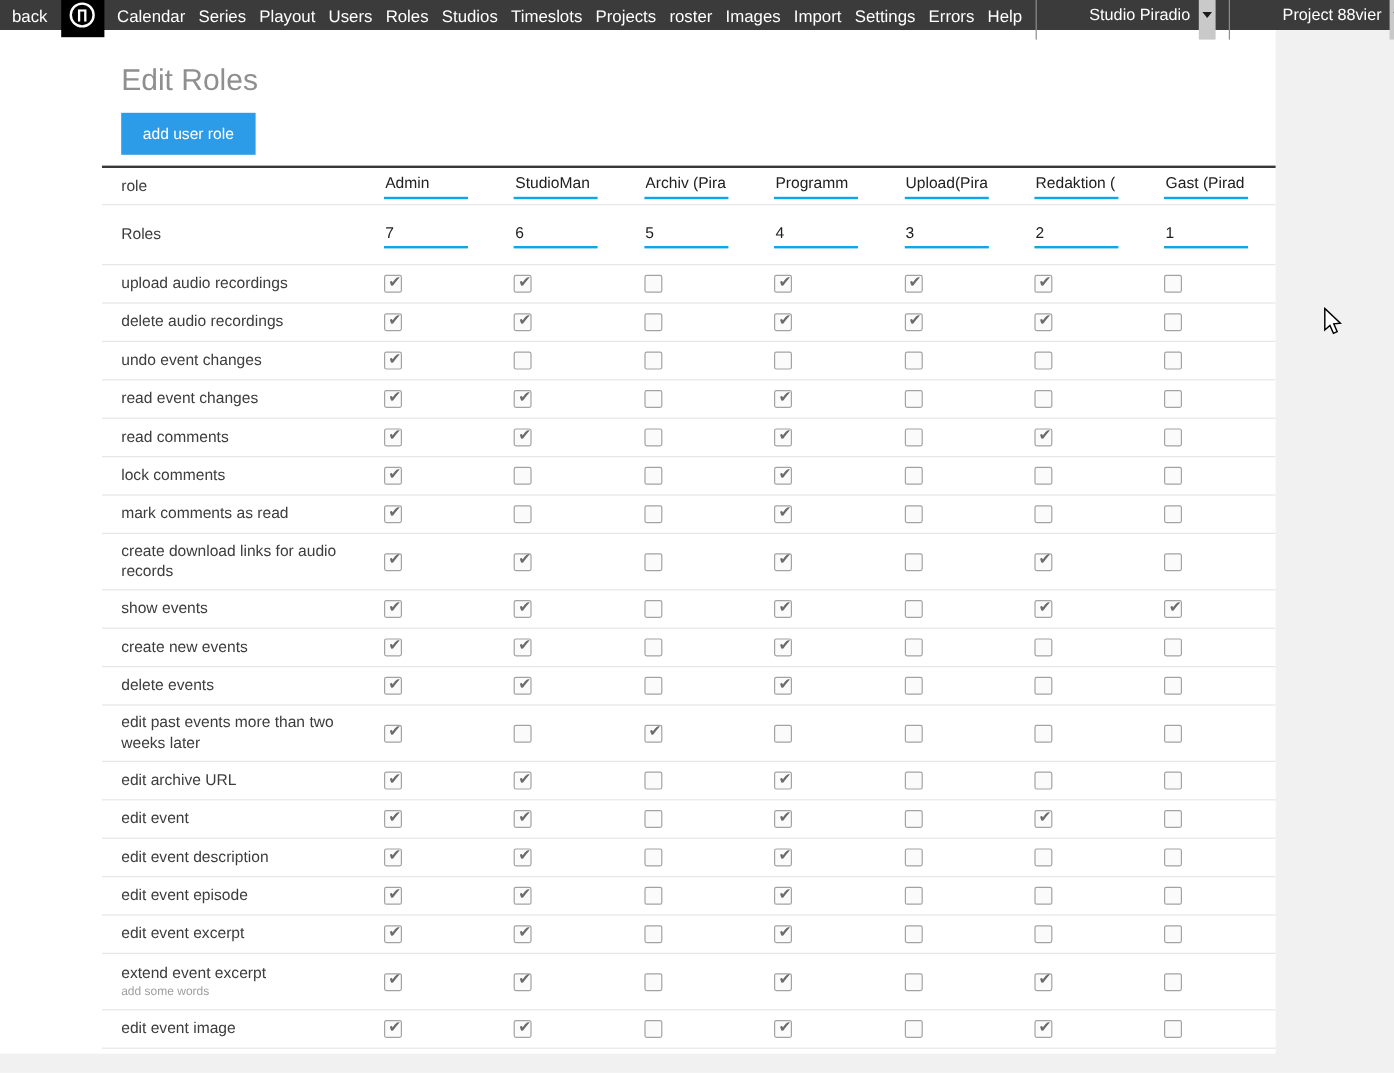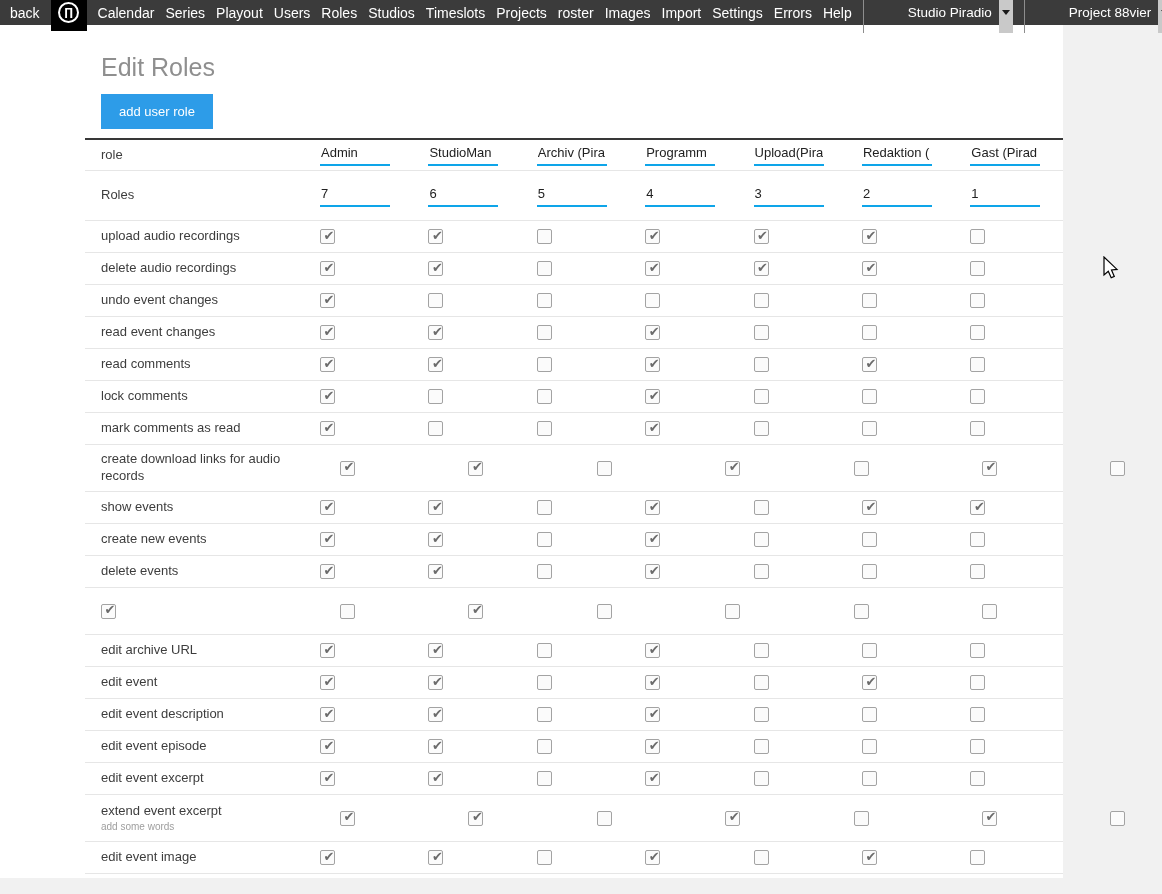--- a/index.html
+++ b/index.html
@@ -63,21 +63,21 @@
   }
   .perm-table { margin-top:9px; border-top:2px solid #383838; }
 
   .row {
     display:grid;
     grid-template-columns:219px repeat(7,108.4px);
     align-items:center;
     border-bottom:1px solid #e6e6e6;
     height:32px; padding-left:16px;
   }
-  .row.tall { height:47px;gap:20px; }
+  .row.tall { height:47px; }
   .row-role { height:31px; }
   .row-level { height:50px; }
 
   .label-cell {
     font-size:13px; color:#3d3d3d; line-height:1.3; padding-right:24px;
   }
   .sub-label { font-size:10px; color:#9e9e9e; }
 
   .head-input {
     width:70px; justify-self:start;
@@ -337,20 +337,21 @@
             </span>
             <span class="checkbox"></span>
             <span class="checkbox">
               <span class="check">✔</span>
             </span>
             <span class="checkbox"></span>
             <span class="checkbox"></span>
             <span class="checkbox"></span>
           </div>
           <div class="row tall">
+            <div class="label-cell">edit past events more than two weeks later</div>
             <span class="checkbox">
               <span class="check">✔</span>
             </span>
             <span class="checkbox"></span>
             <span class="checkbox">
               <span class="check">✔</span>
             </span>
             <span class="checkbox"></span>
             <span class="checkbox"></span>
             <span class="checkbox"></span>

